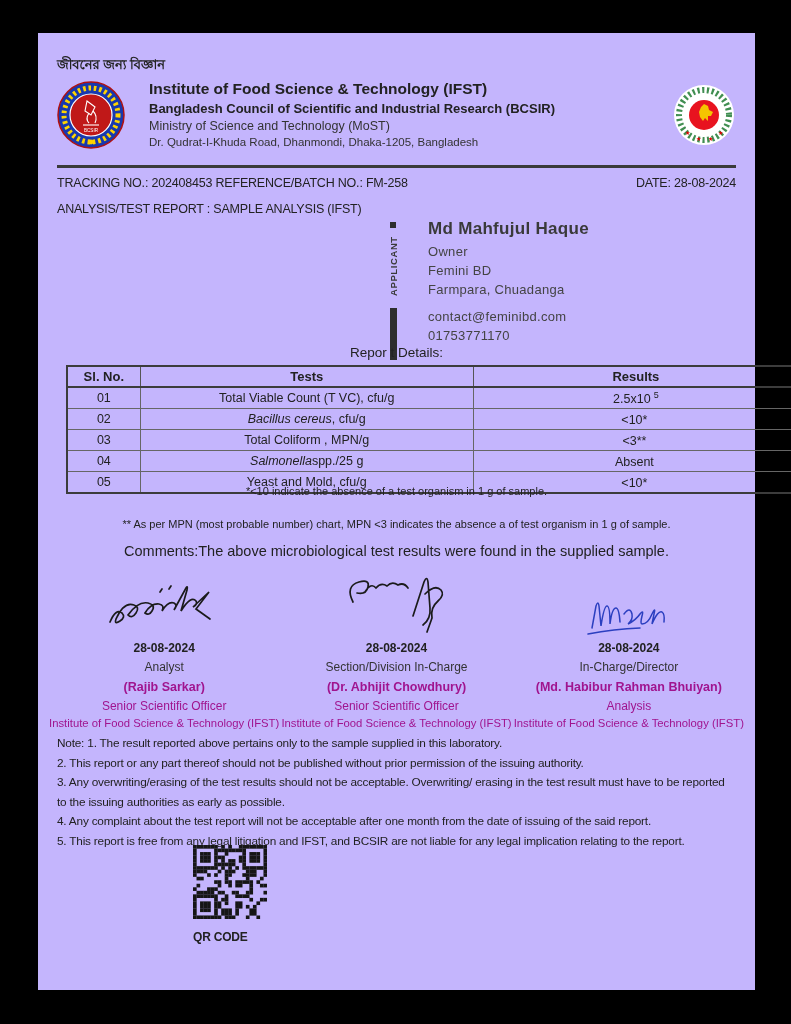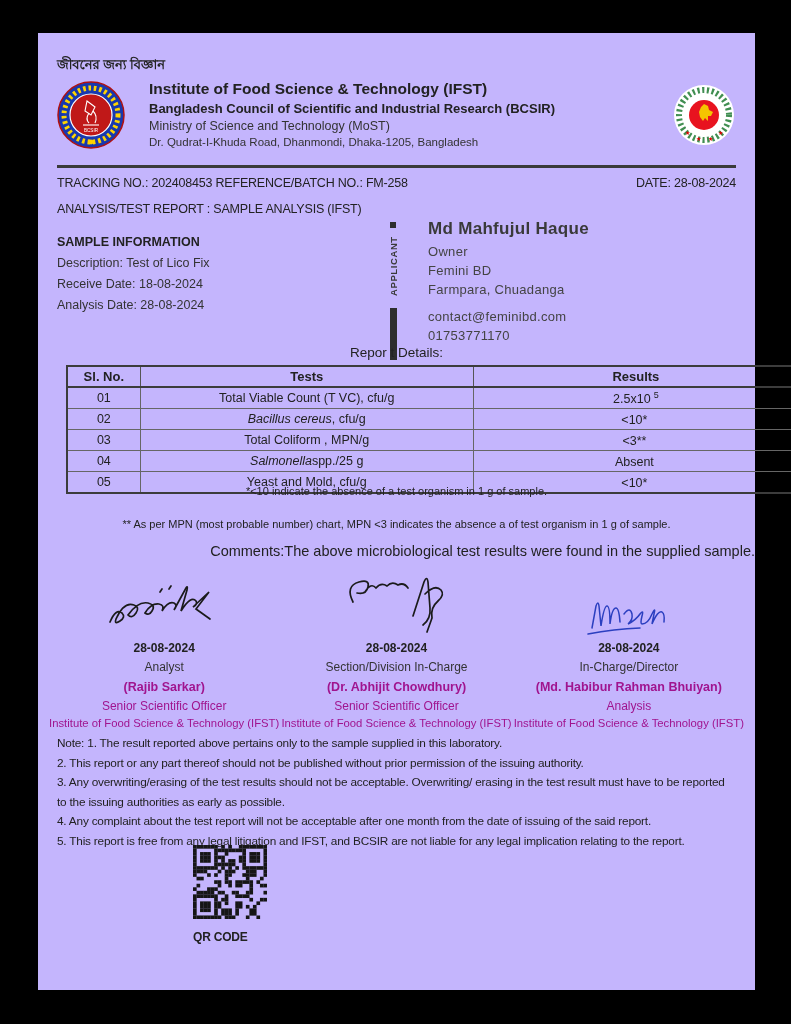--- a/index.html
+++ b/index.html
@@ -43,21 +43,21 @@
   table.report{position:absolute;left:28px;top:332px;width:734px;border-collapse:collapse;font-size:12.5px;color:#222;table-layout:fixed;}
   table.report th{font-size:13px;font-weight:700;border:1px solid #555;border-top:2px solid #3c3c3c;border-bottom:2px solid #3c3c3c;padding:2px 4px;}
   table.report td{border:1px solid #666;padding:1.5px 4px;text-align:center;height:17px;}
   table.report th:first-child,table.report td:first-child{border-left:2px solid #3c3c3c;}
   table.report th:last-child,table.report td:last-child{border-right:2px solid #3c3c3c;}
   table.report tr:last-child td{border-bottom:2px solid #3c3c3c;}
   table.report sup{font-size:9px;margin-left:3px;}
 
   .footnote1{position:absolute;left:0;right:0;top:452px;text-align:center;font-size:11px;color:#222;}
   .footnote2{position:absolute;left:0;right:0;top:485px;text-align:center;font-size:11px;color:#222;}
-  .comments{position:absolute;left:0;right:0;top:510px;text-align:right;font-size:14.5px;color:#222;}
+  .comments{position:absolute;left:0;right:0;top:510px;text-align:center;font-size:14.5px;color:#222;}
 
   
   .sig-row{position:absolute;left:10px;right:10px;top:543px;display:flex;}
   .sig-col{flex:1 1 0;text-align:center;min-width:0;}
   .sig-img{height:62px;display:flex;align-items:flex-end;justify-content:center;}
   .sig-date{font-size:12px;font-weight:700;color:#222;margin-top:3px;}
   .sig-role{font-size:12px;color:#333;margin-top:5px;}
   .sig-name{font-size:12.5px;font-weight:700;margin-top:6px;white-space:nowrap;}
   .sig-desig{font-size:12px;margin-top:5px;white-space:nowrap;}
   .sig-inst{font-size:11.3px;margin-top:4px;white-space:nowrap;}
@@ -112,26 +112,20 @@
 
   <div class="rule"></div>
 
   <div class="meta-row">
     <div><span>TRACKING NO.: </span><b>202408453</b><span> REFERENCE/BATCH NO.: </span><b>FM-258</b></div>
     <div><span>DATE: </span><b>28-08-2024</b></div>
   </div>
 
   <div class="report-type">ANALYSIS/TEST REPORT : SAMPLE ANALYSIS (IFST)</div>
 
-  <div class="sample-info">
-    <div class="si-title">SAMPLE INFORMATION</div>
-    <div>Description: Test of Lico Fix</div>
-    <div>Receive Date: 18-08-2024</div>
-    <div>Analysis Date: 28-08-2024</div>
-  </div>
 
   <div class="applicant">
     <div class="app-side">
       <div class="app-square"></div>
       <div class="app-vlabel">APPLICANT</div>
       <div class="app-bar"></div>
     </div>
     <div class="app-text">
       <div class="app-name">Md Mahfujul Haque</div>
       <div class="app-line">Owner</div>

